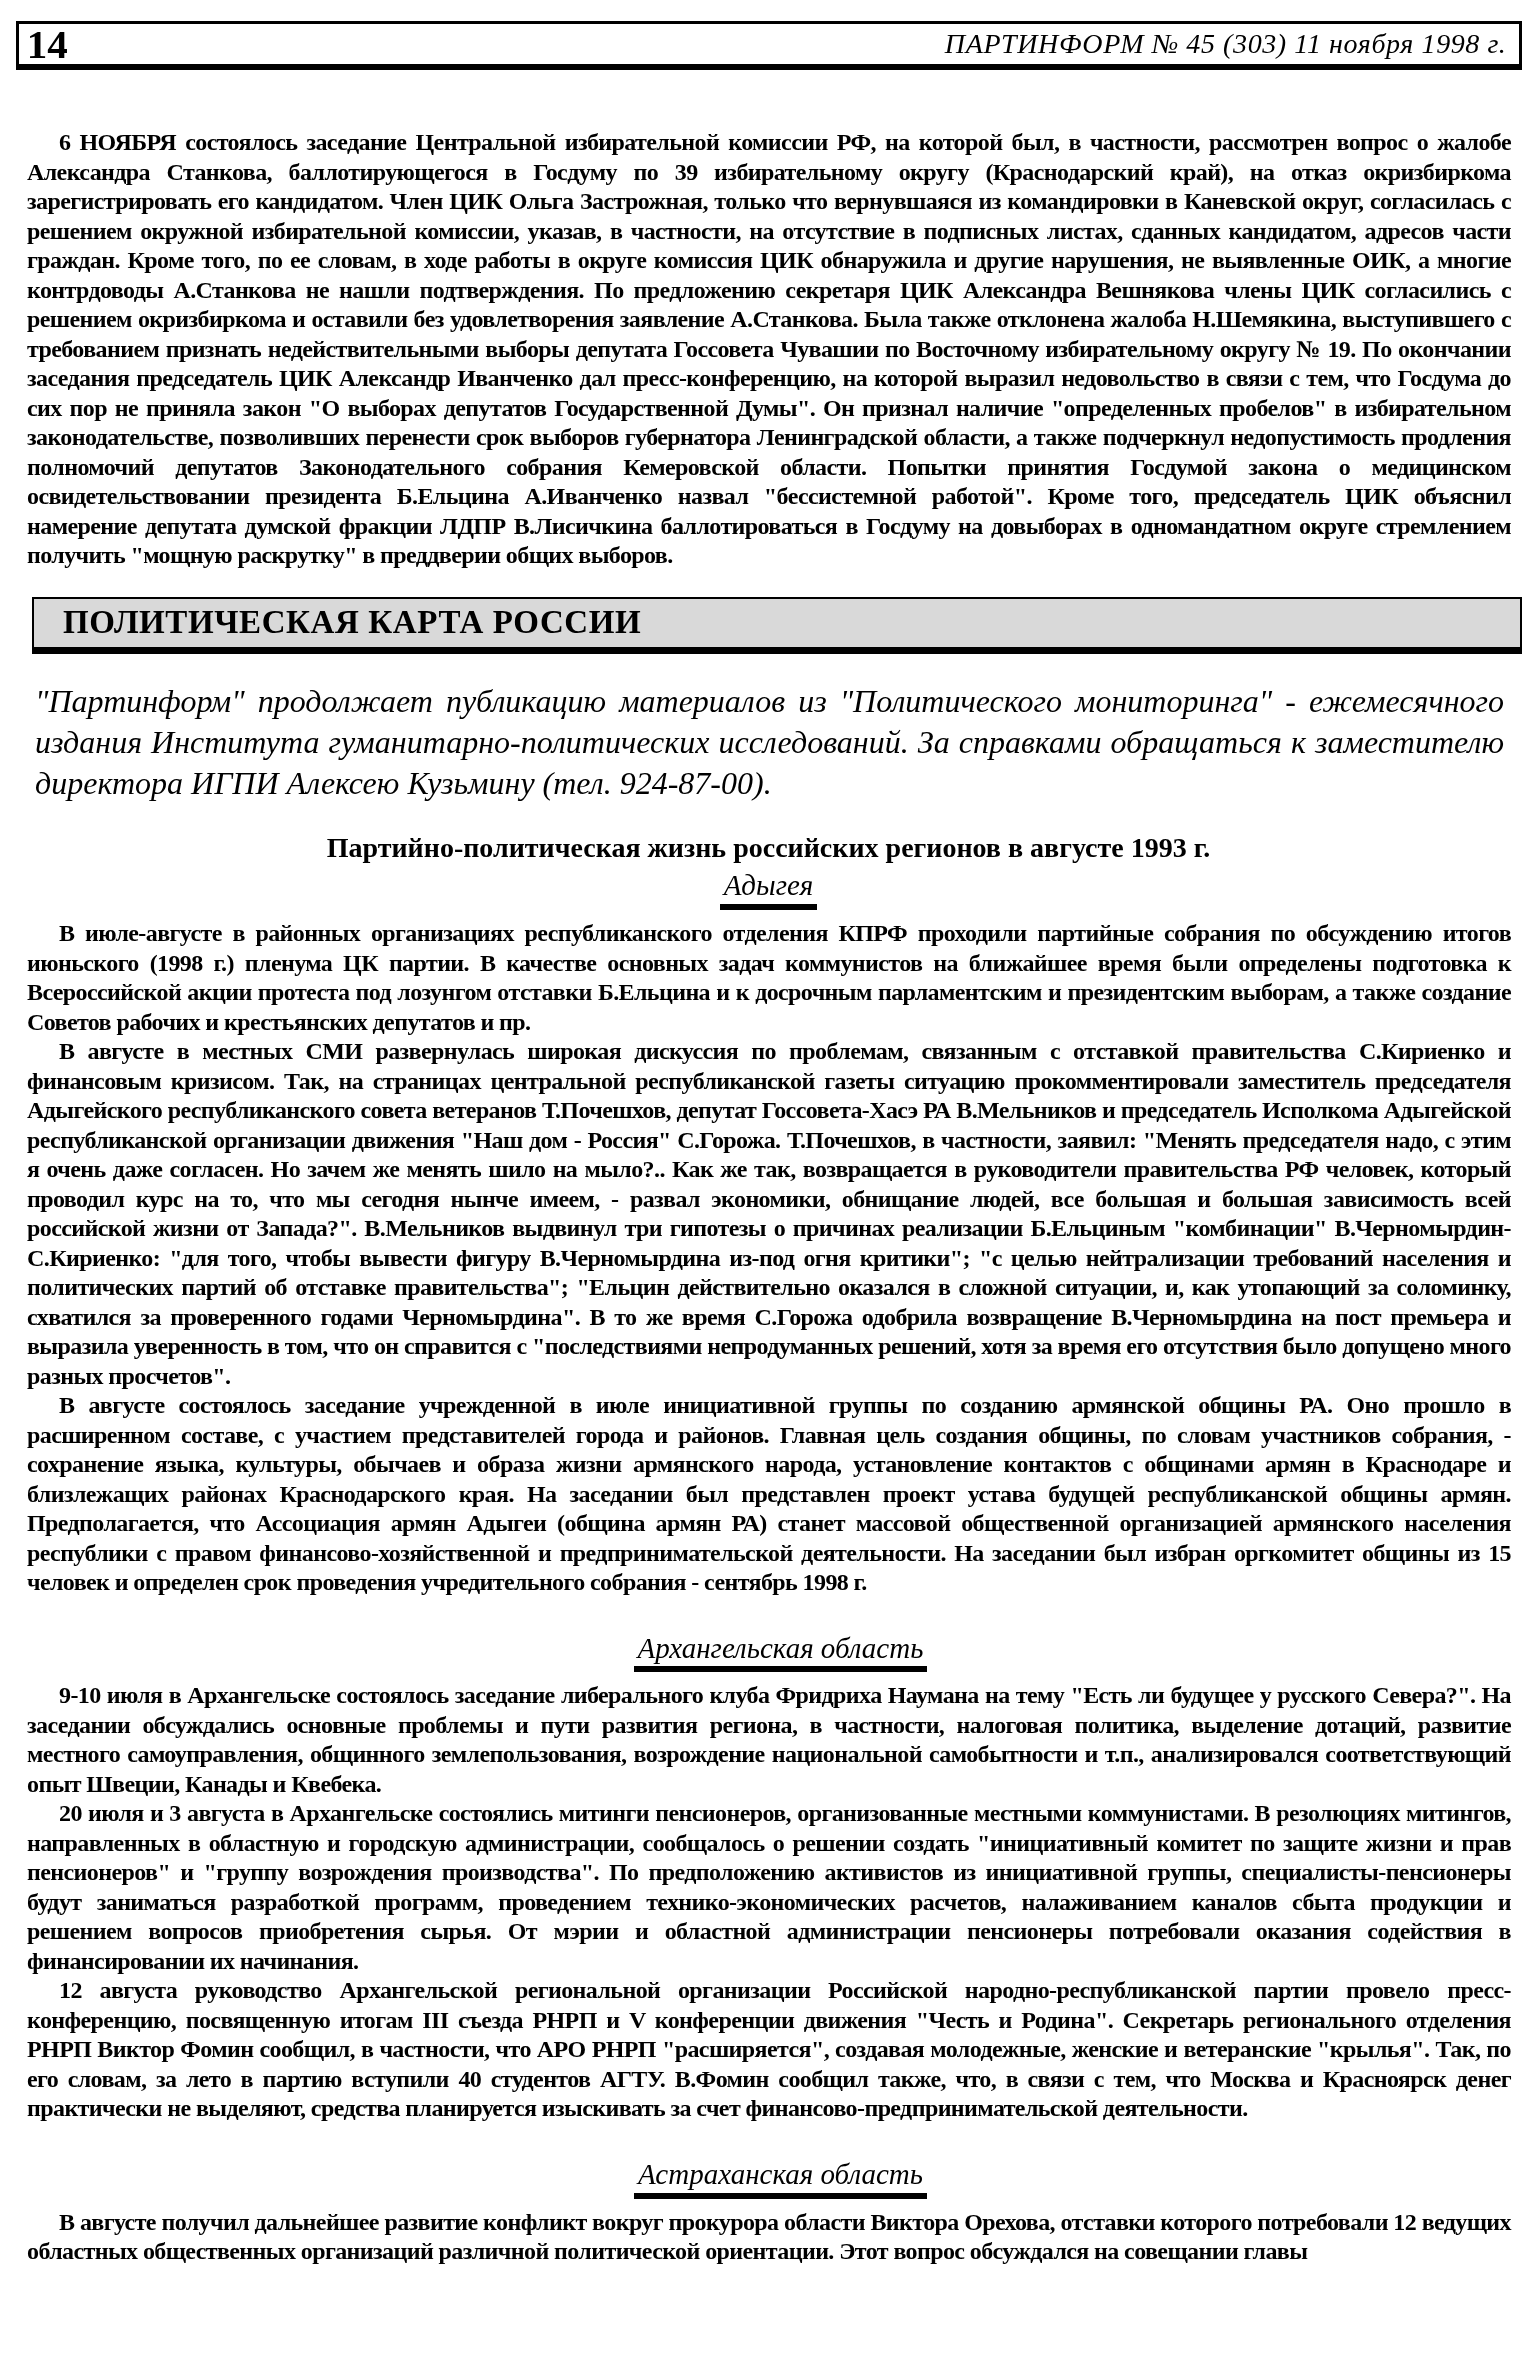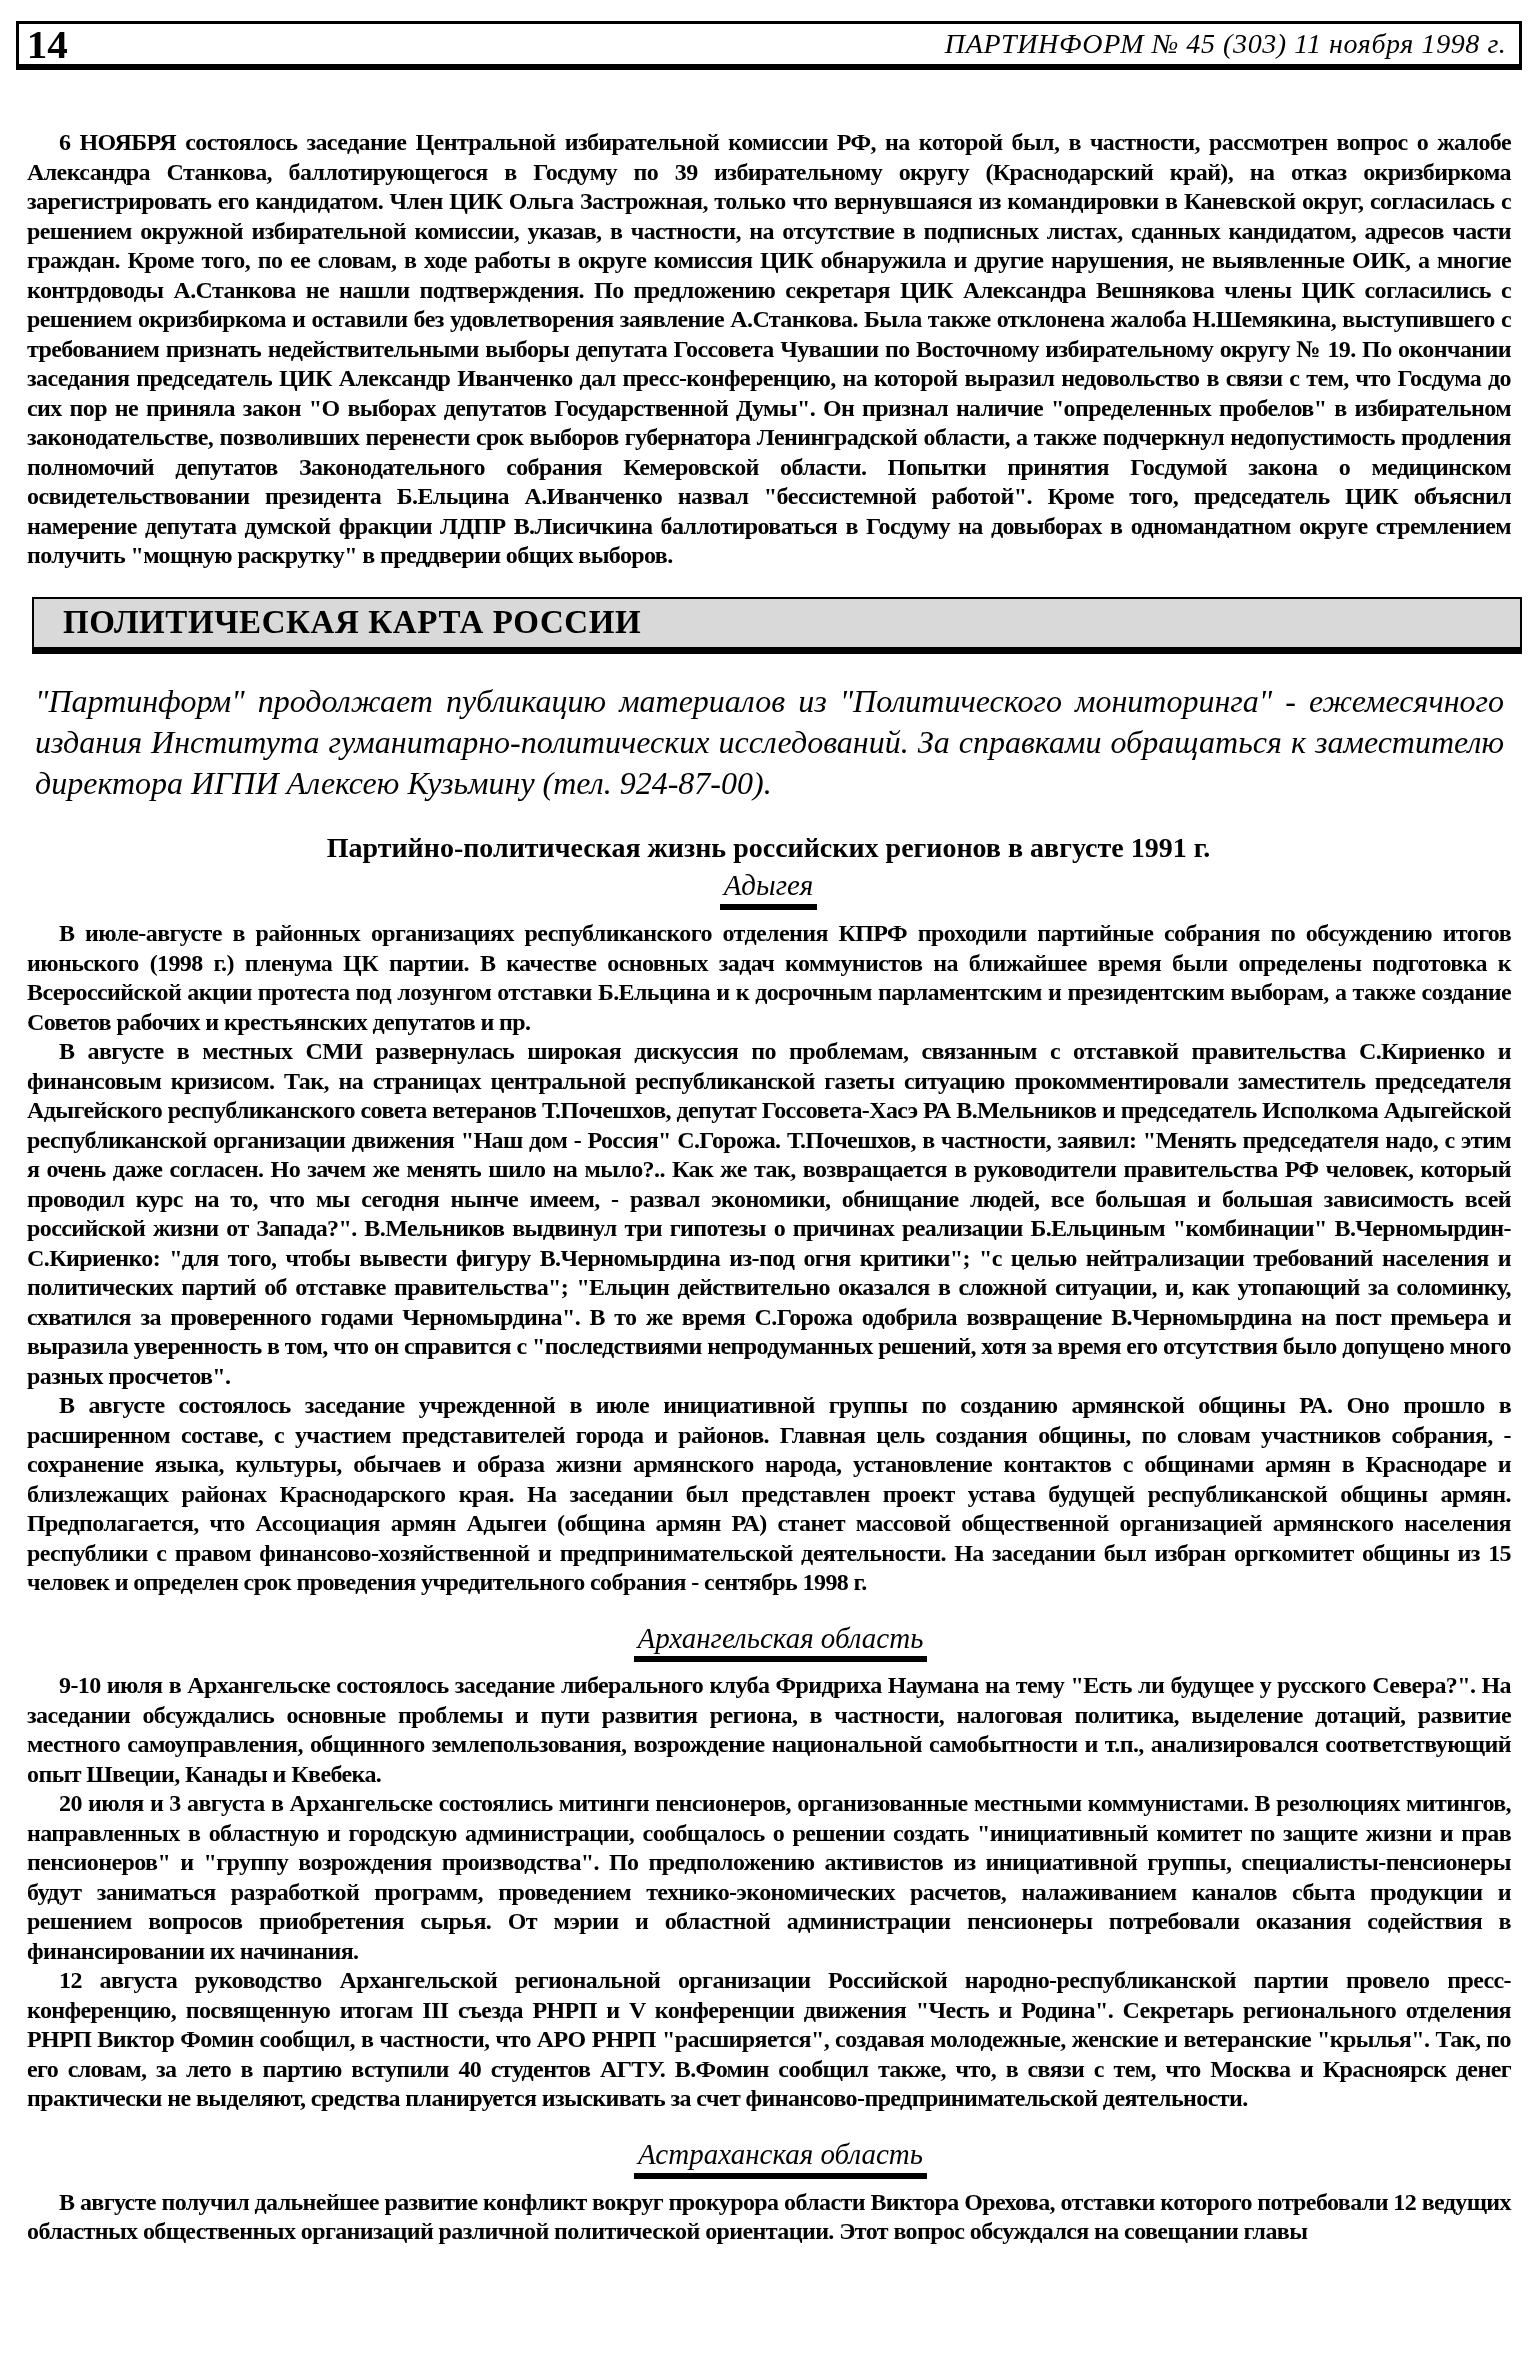--- a/index.html
+++ b/index.html
@@ -56,39 +56,39 @@
   }
   .region-heading {
     text-align:center; font-size:29px; font-weight:normal; font-style:italic;
     margin:5.1px 0 9px 0;
   }
   .region-heading .u {
     display:inline-block;
     border-bottom:6.4px solid #000;
     padding:0 3.8px 1.9px 3.8px;
   }
-  .region-heading.spaced { margin-top:24px;padding-left:24px; }
+  .region-heading.spaced { margin-top:34px;padding-left:24px; }
 </style>
 </head>
 <body>
 
 <header class="masthead">
   <span class="pageno">14</span>
   <span class="mast-title">ПАРТИНФОРМ № 45 (303) 11 ноября 1998 г.</span>
 </header>
 
 <p class="bodytext lead">6 НОЯБРЯ состоялось заседание Центральной избирательной комиссии РФ, на которой был, в частности, рассмотрен вопрос о жалобе Александра Станкова, баллотирующегося в Госдуму по 39 избирательному округу (Краснодарский край), на отказ окризбиркома зарегистрировать его кандидатом. Член ЦИК Ольга Застрожная, только что вернувшаяся из командировки в Каневской округ, согласилась с решением окружной избирательной комиссии, указав, в частности, на отсутствие в подписных листах, сданных кандидатом, адресов части граждан. Кроме того, по ее словам, в ходе работы в округе комиссия ЦИК обнаружила и другие нарушения, не выявленные ОИК, а многие контрдоводы А.Станкова не нашли подтверждения. По предложению секретаря ЦИК Александра Вешнякова члены ЦИК согласились с решением окризбиркома и оставили без удовлетворения заявление А.Станкова. Была также отклонена жалоба Н.Шемякина, выступившего с требованием признать недействительными выборы депутата Госсовета Чувашии по Восточному избирательному округу № 19. По окончании заседания председатель ЦИК Александр Иванченко дал пресс-конференцию, на которой выразил недовольство в связи с тем, что Госдума до сих пор не приняла закон "О выборах депутатов Государственной Думы". Он признал наличие "определенных пробелов" в избирательном законодательстве, позволивших перенести срок выборов губернатора Ленинградской области, а также подчеркнул недопустимость продления полномочий депутатов Законодательного собрания Кемеровской области. Попытки принятия Госдумой закона о медицинском освидетельствовании президента Б.Ельцина А.Иванченко назвал "бессистемной работой". Кроме того, председатель ЦИК объяснил намерение депутата думской фракции ЛДПР В.Лисичкина баллотироваться в Госдуму на довыборах в одномандатном округе стремлением получить "мощную раскрутку" в преддверии общих выборов.</p>
 
 <div class="section-box">
   <h1>ПОЛИТИЧЕСКАЯ КАРТА РОССИИ</h1>
 </div>
 
 <p class="intro">"Партинформ" продолжает публикацию материалов из "Политического мониторинга" - ежемесячного издания Института гуманитарно-политических исследований. За справками обращаться к заместителю директора ИГПИ Алексею Кузьмину (тел. 924-87-00).</p>
 
-<h2 class="article-title">Партийно-политическая жизнь российских регионов в августе 1991 г.</h2>
+<h2 class="article-title">Партийно-политическая жизнь российских регионов в августе 1993 г.</h2>
 
 <h3 class="region-heading">
   <span class="u">Адыгея</span>
 </h3>
 <p class="bodytext">В июле-августе в районных организациях республиканского отделения КПРФ проходили партийные собрания по обсуждению итогов июньского (1998 г.) пленума ЦК партии. В качестве основных задач коммунистов на ближайшее время были определены подготовка к Всероссийской акции протеста под лозунгом отставки Б.Ельцина и к досрочным парламентским и президентским выборам, а также создание Советов рабочих и крестьянских депутатов и пр.</p>
 <p class="bodytext">В августе в местных СМИ развернулась широкая дискуссия по проблемам, связанным с отставкой правительства С.Кириенко и финансовым кризисом. Так, на страницах центральной республиканской газеты ситуацию прокомментировали заместитель председателя Адыгейского республиканского совета ветеранов Т.Почешхов, депутат Госсовета-Хасэ РА В.Мельников и председатель Исполкома Адыгейской республиканской организации движения "Наш дом - Россия" С.Горожа. Т.Почешхов, в частности, заявил: "Менять председателя надо, с этим я очень даже согласен. Но зачем же менять шило на мыло?.. Как же так, возвращается в руководители правительства РФ человек, который проводил курс на то, что мы сегодня нынче имеем, - развал экономики, обнищание людей, все большая и большая зависимость всей российской жизни от Запада?". В.Мельников выдвинул три гипотезы о причинах реализации Б.Ельциным "комбинации" В.Черномырдин-С.Кириенко: "для того, чтобы вывести фигуру В.Черномырдина из-под огня критики"; "с целью нейтрализации требований населения и политических партий об отставке правительства"; "Ельцин действительно оказался в сложной ситуации, и, как утопающий за соломинку, схватился за проверенного годами Черномырдина". В то же время С.Горожа одобрила возвращение В.Черномырдина на пост премьера и выразила уверенность в том, что он справится с "последствиями непродуманных решений, хотя за время его отсутствия было допущено много разных просчетов".</p>
 <p class="bodytext">В августе состоялось заседание учрежденной в июле инициативной группы по созданию армянской общины РА. Оно прошло в расширенном составе, с участием представителей города и районов. Главная цель создания общины, по словам участников собрания, - сохранение языка, культуры, обычаев и образа жизни армянского народа, установление контактов с общинами армян в Краснодаре и близлежащих районах Краснодарского края. На заседании был представлен проект устава будущей республиканской общины армян. Предполагается, что Ассоциация армян Адыгеи (община армян РА) станет массовой общественной организацией армянского населения республики с правом финансово-хозяйственной и предпринимательской деятельности. На заседании был избран оргкомитет общины из 15 человек и определен срок проведения учредительного собрания - сентябрь 1998 г.</p>
 
 <h3 class="region-heading spaced">
   <span class="u">Архангельская область</span>

